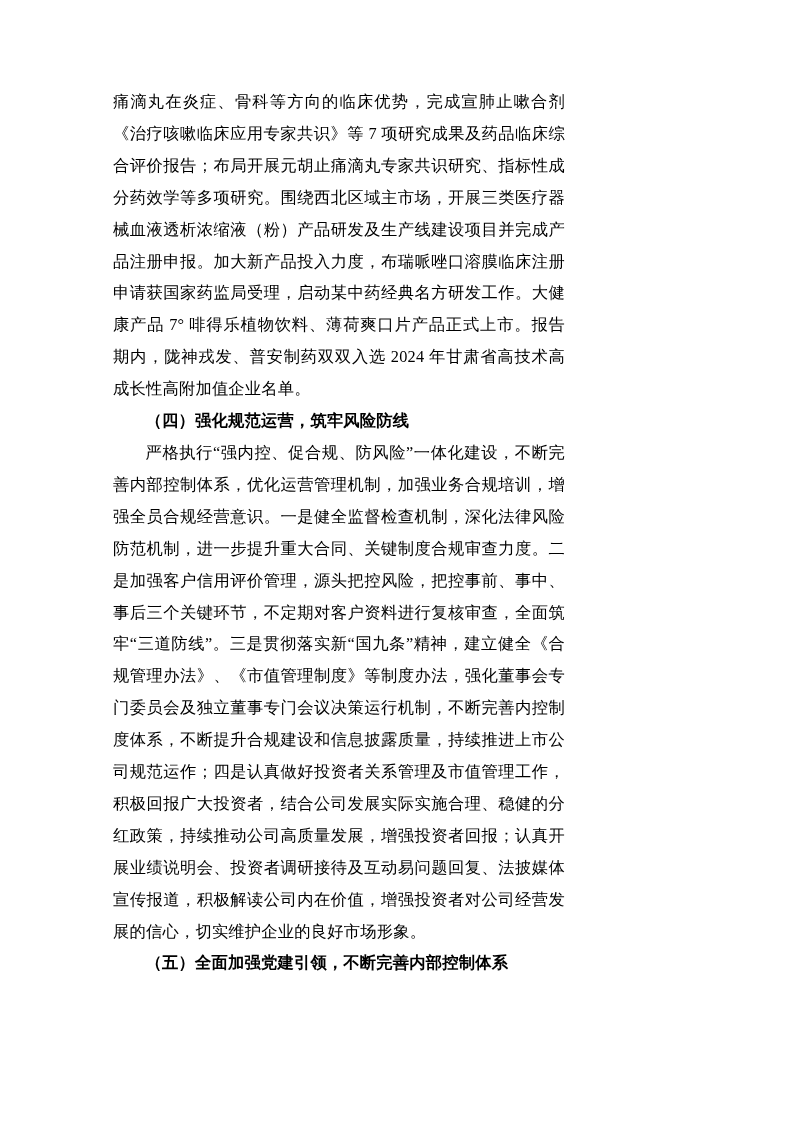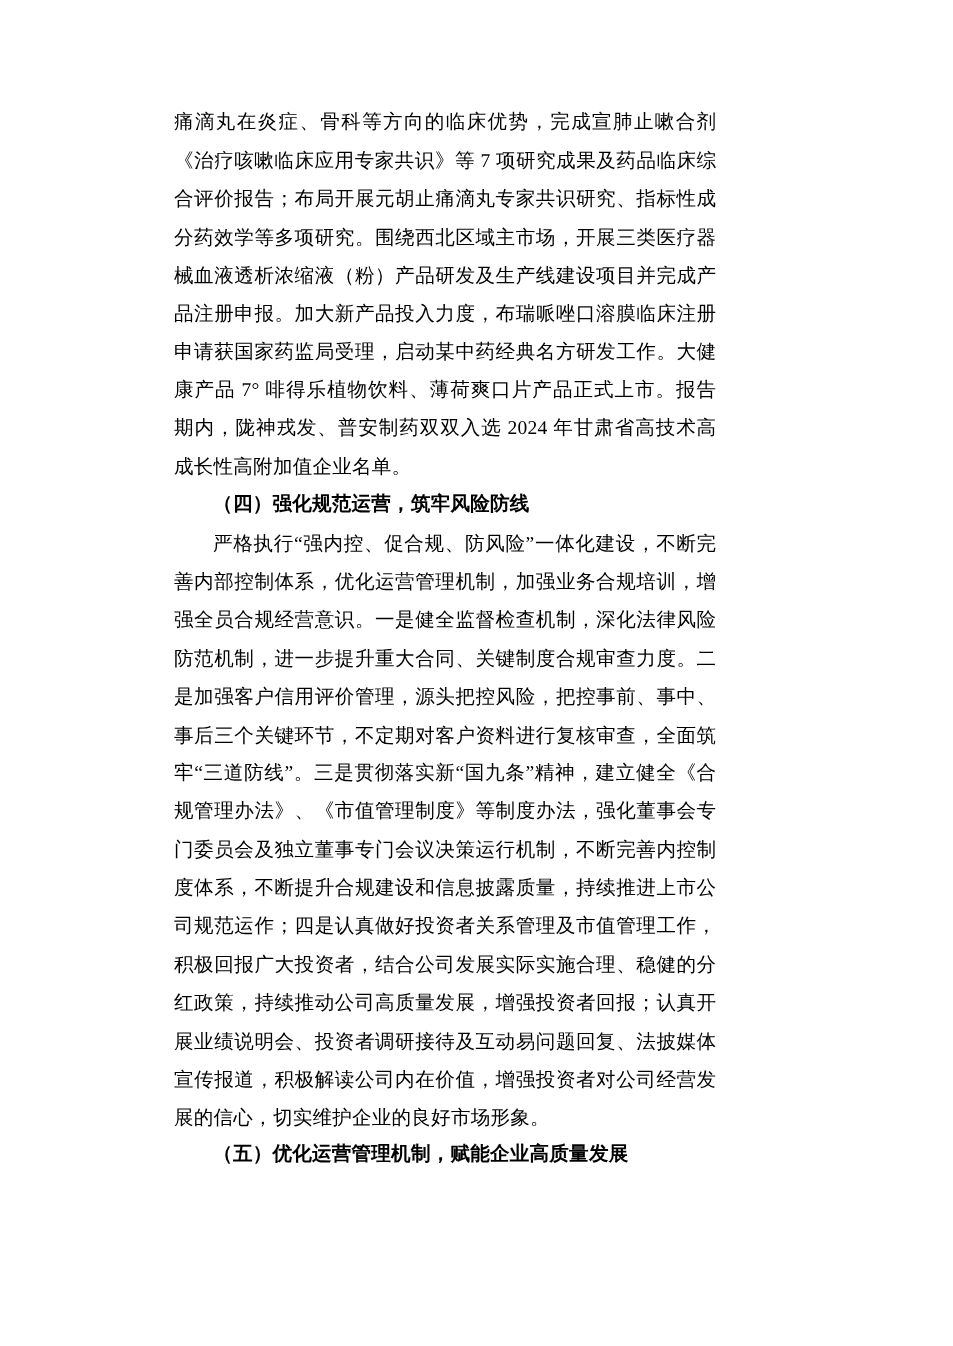--- a/index.html
+++ b/index.html
@@ -13,43 +13,41 @@
     overflow: hidden;
     font-family: "Liberation Serif", "DejaVu Serif", serif;
     color: #000000;
   }
   .page {
     box-sizing: border-box;
     width: 674px;
     height: 1122px;
     padding: 86px 109px 40px 113px;
     background: #ffffff;
-    margin-left: 32px;
   }
   .doc-body p {
     margin: 0;
     font-size: 16.3px;
     line-height: 31.9px;
     text-align: justify;
     letter-spacing: 0.2px;
     word-break: break-all;
   }
   .doc-body p.body-indent {
     text-indent: 2em;
   }
   .doc-body p.heading {
     font-weight: bold;
     text-indent: 2em;
     text-align: left;
-    font-family: Liberation Mono, monospace;
   }
 </style>
 </head>
 <body>
 
 <div class="page">
   <div class="doc-body">
     <p>痛滴丸在炎症、骨科等方向的临床优势，完成宣肺止嗽合剂《治疗咳嗽临床应用专家共识》等 7 项研究成果及药品临床综合评价报告；布局开展元胡止痛滴丸专家共识研究、指标性成分药效学等多项研究。围绕西北区域主市场，开展三类医疗器械血液透析浓缩液（粉）产品研发及生产线建设项目并完成产品注册申报。加大新产品投入力度，布瑞哌唑口溶膜临床注册申请获国家药监局受理，启动某中药经典名方研发工作。大健康产品 7° 啡得乐植物饮料、薄荷爽口片产品正式上市。报告期内，陇神戎发、普安制药双双入选 2024 年甘肃省高技术高成长性高附加值企业名单。</p>
     <p class="heading">（四）强化规范运营，筑牢风险防线</p>
     <p class="body-indent">严格执行“强内控、促合规、防风险”一体化建设，不断完善内部控制体系，优化运营管理机制，加强业务合规培训，增强全员合规经营意识。一是健全监督检查机制，深化法律风险防范机制，进一步提升重大合同、关键制度合规审查力度。二是加强客户信用评价管理，源头把控风险，把控事前、事中、事后三个关键环节，不定期对客户资料进行复核审查，全面筑牢“三道防线”。三是贯彻落实新“国九条”精神，建立健全《合规管理办法》、《市值管理制度》等制度办法，强化董事会专门委员会及独立董事专门会议决策运行机制，不断完善内控制度体系，不断提升合规建设和信息披露质量，持续推进上市公司规范运作；四是认真做好投资者关系管理及市值管理工作，积极回报广大投资者，结合公司发展实际实施合理、稳健的分红政策，持续推动公司高质量发展，增强投资者回报；认真开展业绩说明会、投资者调研接待及互动易问题回复、法披媒体宣传报道，积极解读公司内在价值，增强投资者对公司经营发展的信心，切实维护企业的良好市场形象。</p>
-    <p class="heading">（五）优化运营管理机制，赋能企业高质量发展</p>
+    <p class="heading">（五）全面加强党建引领，不断完善内部控制体系</p>
   </div>
 </div>
 
 </body></html>

